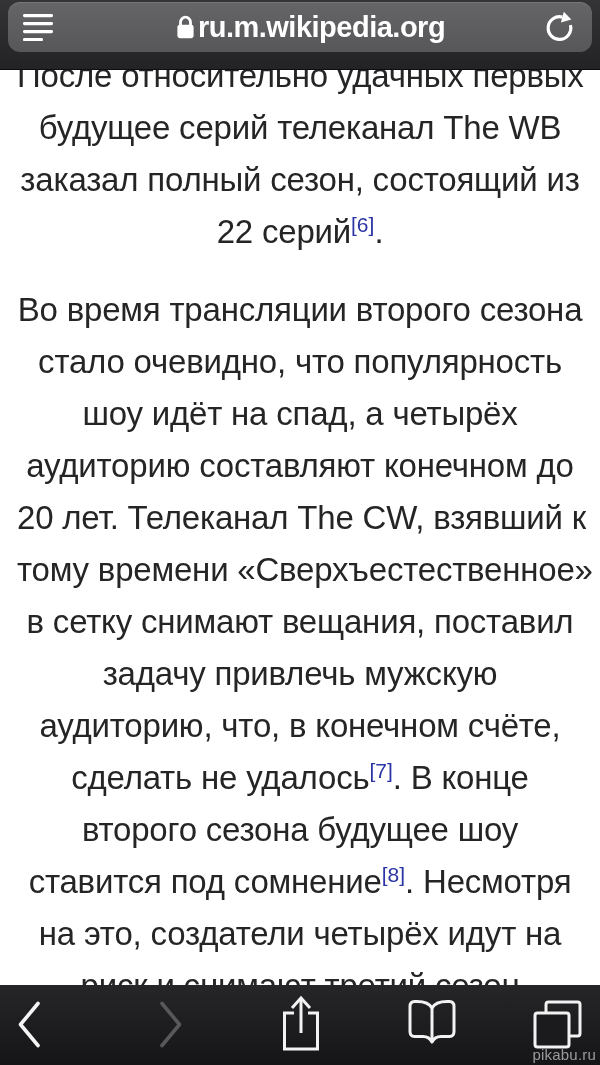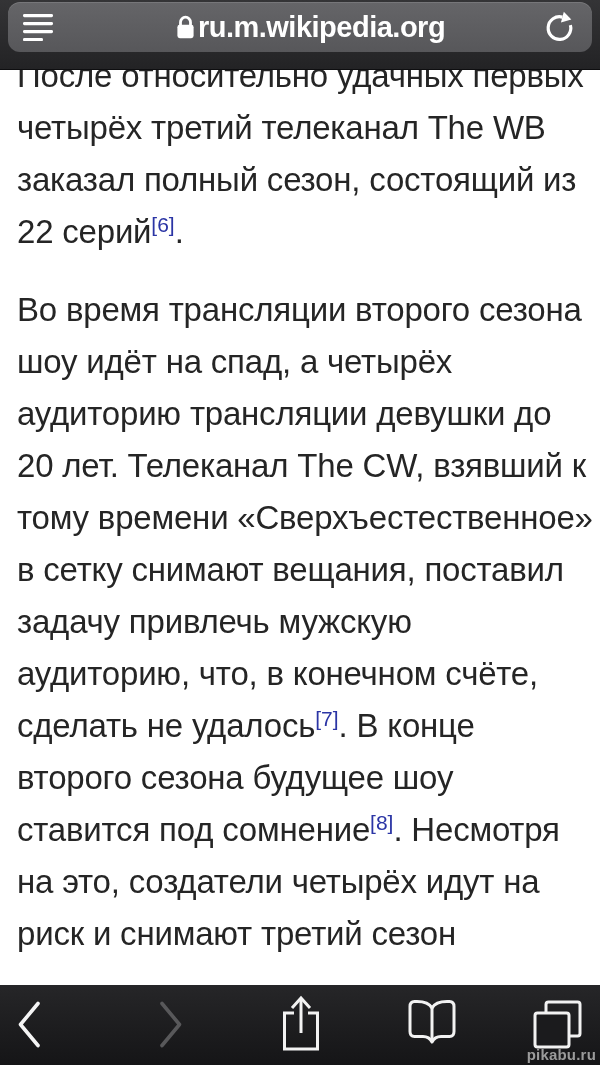--- a/index.html
+++ b/index.html
@@ -40,33 +40,32 @@
 
   
   .page {
     position:absolute; top:70px; bottom:80px; left:0; right:0;
     overflow:hidden; background:#fff; z-index:1;
   }
   .article { margin-top:-20px; padding:0 17px; color:#252525; }
   .para { margin:0 0 26px 0; }
   .line {
     height:52px; line-height:52px; font-size:33px;
-    letter-spacing:-.2px; white-space:nowrap;
+    letter-spacing:-.2px; white-space:nowrap;text-align:center;
   }
   sup.ref {
     color:#2b35a5; font-size:21px; letter-spacing:0;
     position:relative; top:-11px; vertical-align:baseline; line-height:0;
     cursor:pointer;
   }
 
   
   .chrome-bottom {
     position:absolute; left:0; right:0; bottom:0; height:80px; z-index:3;
     background:linear-gradient(#262628,#151517);
-    font-weight:bold;
   }
   .tb-btn {
     position:absolute; top:50%; transform:translate(-50%,-50%);
     background:none; border:none; line-height:0; cursor:pointer;
   }
   .tb-back    { left:29px; }
   .tb-forward { left:171px; }
   .tb-share   { left:301px; margin-top:-2px; }
   .tb-book    { left:432px; margin-top:-3px; }
   .tb-tabs    { left:558px; }
@@ -105,28 +104,29 @@
           <path d="M28.5 10.7 L21.2 3.1 L18.4 13.7 Z" fill="#fff"></path>
         </svg>
       </button>
     </div>
   </header>
 
   <main class="page">
     <article class="article">
         <div class="para">
           <div class="line">После относительно удачных первых</div>
-          <div class="line">четырёх третий телеканал The WB</div>
+          <div class="line">будущее серий телеканал The WB</div>
           <div class="line">заказал полный сезон, состоящий из</div>
           <div class="line">22 серий<sup class="ref">[6]</sup>.</div>
         </div>
         <div class="para">
           <div class="line">Во время трансляции второго сезона</div>
+          <div class="line">стало очевидно, что популярность</div>
           <div class="line">шоу идёт на спад, а четырёх</div>
-          <div class="line">аудиторию трансляции девушки до</div>
+          <div class="line">аудиторию составляют конечном до</div>
           <div class="line">20 лет. Телеканал The CW, взявший к</div>
           <div class="line">тому времени «Сверхъестественное»</div>
           <div class="line">в сетку снимают вещания, поставил</div>
           <div class="line">задачу привлечь мужскую</div>
           <div class="line">аудиторию, что, в конечном счёте,</div>
           <div class="line">сделать не удалось<sup class="ref">[7]</sup>. В конце</div>
           <div class="line">второго сезона будущее шоу</div>
           <div class="line">ставится под сомнение<sup class="ref">[8]</sup>. Несмотря</div>
           <div class="line">на это, создатели четырёх идут на</div>
           <div class="line">риск и снимают третий сезон</div>

